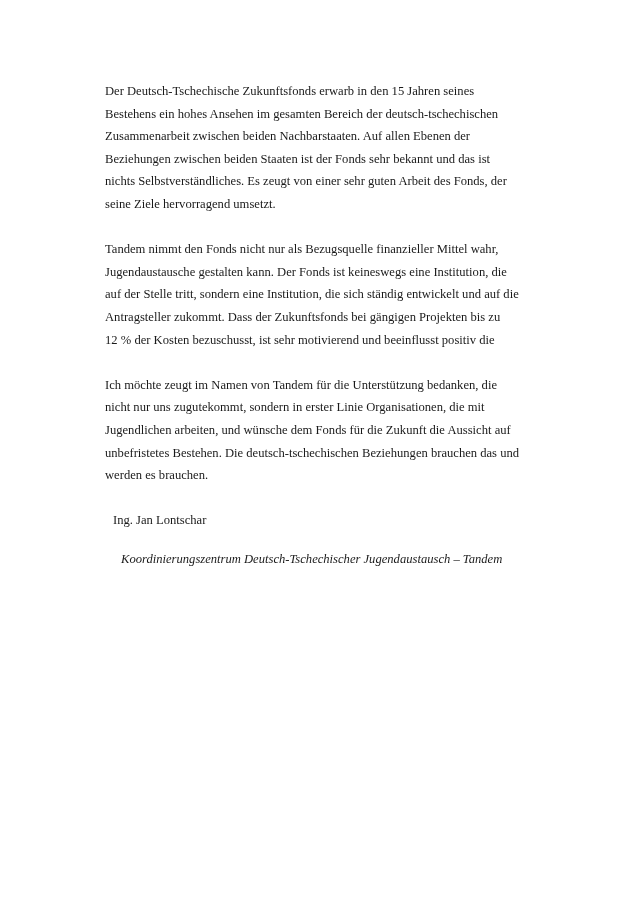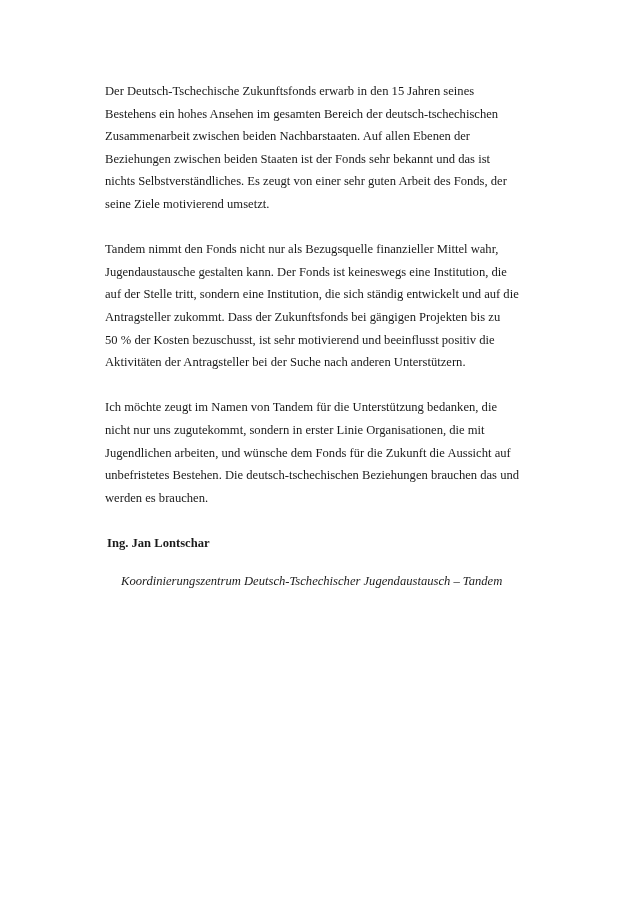--- a/index.html
+++ b/index.html
@@ -31,52 +31,50 @@
     color: #1a1a1a;
   }
   .para {
     margin: 0 0 22.6px 0;
   }
   .line {
     display: block;
     white-space: nowrap;
   }
   .sig-name {
-    margin: 2px;
+    margin: 8px;
     display: block;
-    font-weight: bold;
   }
   .sig-org {
     margin: 16px;
     display: block;
     font-style: italic;
   }
 </style>
 </head>
 <body>
 
 <div class="page">
   <div class="content">
 
     <p class="para">
       <span class="line">Der Deutsch-Tschechische  Zukunftsfonds erwarb in den 15 Jahren seines</span>
       <span class="line">Bestehens ein hohes Ansehen im gesamten Bereich der deutsch-tschechischen</span>
       <span class="line">Zusammenarbeit  zwischen beiden Nachbarstaaten. Auf allen Ebenen der</span>
       <span class="line">Beziehungen zwischen beiden Staaten ist der Fonds sehr bekannt und das ist</span>
       <span class="line">nichts Selbstverständliches. Es zeugt von einer sehr guten Arbeit des Fonds, der</span>
-      <span class="line">seine Ziele motivierend umsetzt.</span>
+      <span class="line">seine Ziele hervorragend umsetzt.</span>
     </p>
 
     <p class="para">
       <span class="line">Tandem nimmt den Fonds nicht nur als Bezugsquelle finanzieller Mittel wahr,</span>
       <span class="line">Jugendaustausche gestalten kann. Der Fonds ist keineswegs eine Institution, die</span>
       <span class="line">auf der Stelle tritt, sondern eine Institution, die sich ständig entwickelt und auf die</span>
       <span class="line">Antragsteller zukommt. Dass der Zukunftsfonds bei gängigen Projekten bis zu</span>
-      <span class="line">50 % der Kosten bezuschusst, ist sehr motivierend und beeinflusst positiv die</span>
-      <span class="line">Aktivitäten der Antragsteller bei der Suche nach anderen Unterstützern.</span>
+      <span class="line">12 % der Kosten bezuschusst, ist sehr motivierend und beeinflusst positiv die</span>
     </p>
 
     <p class="para">
       <span class="line">Ich möchte zeugt im Namen von Tandem für die Unterstützung bedanken, die</span>
       <span class="line">nicht nur uns zugutekommt, sondern in erster Linie Organisationen, die mit</span>
       <span class="line">Jugendlichen arbeiten, und wünsche dem Fonds für die Zukunft die Aussicht auf</span>
       <span class="line">unbefristetes Bestehen. Die deutsch-tschechischen Beziehungen brauchen das und</span>
       <span class="line">werden es brauchen.</span>
     </p>
 

